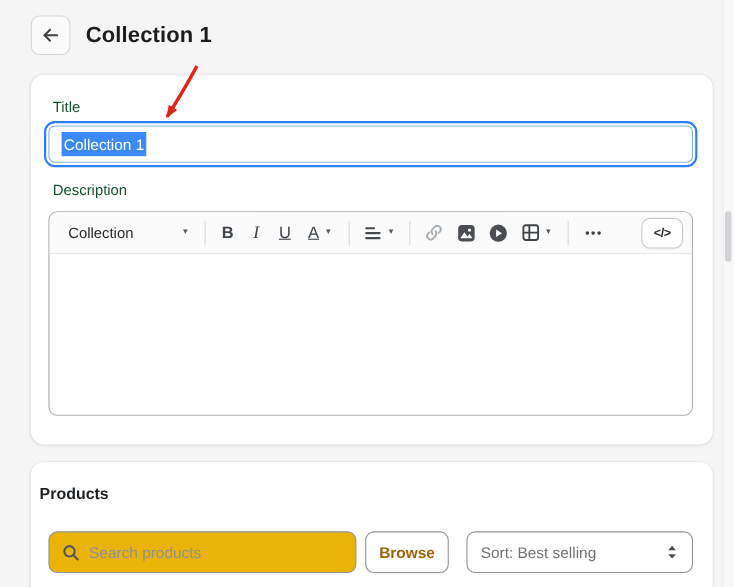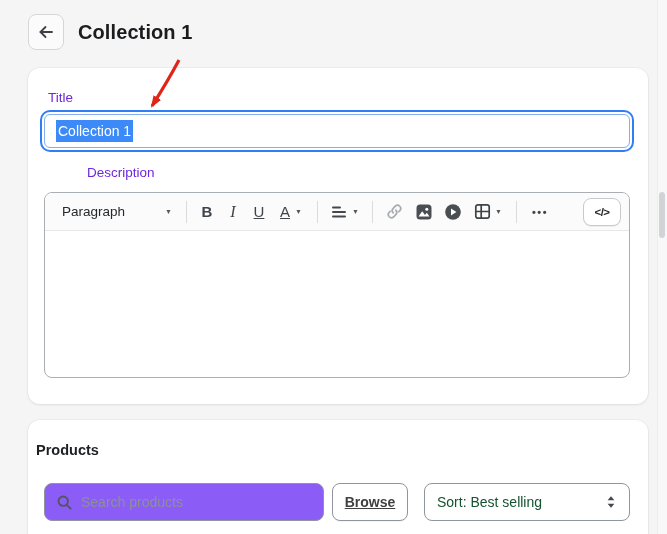--- a/index.html
+++ b/index.html
@@ -25,21 +25,21 @@
   
   .card {
     position:absolute; left:28px; width:620px; background:#fff; border-radius:12px;
     box-shadow:0 0 0 1px rgba(0,0,0,.03), 0 1px 3px rgba(0,0,0,.07);
   }
   .card-1 { top:68px; height:336px; }
   .card-2 { top:420px; height:150px; }
 
   .field-label {
     position:absolute; left:20px;
-    font-size:13.5px; color:#6d28d9;
+    font-size:13.5px; color:#14532d;
   }
 
   
   .title-input-wrap {
     position:absolute; left:12px; top:42px; width:594px; height:42px;
     border:2px solid #2f7ef5; border-radius:10px; background:#fff; padding:2px;
   }
   .title-input {
     width:100%; height:100%;
     border:1px solid #85aef0; border-radius:6px;
@@ -89,41 +89,40 @@
   
   .annotation { position:absolute; left:135px; top:55px; width:60px; height:64px; pointer-events:none; }
 
   
   .products-heading {
     position:absolute; left:8px; top:22px; font-size:14.5px; font-weight:700; color:#1e2124;
   }
   .products-row { position:absolute; left:16px; top:63px; width:586px; height:38px; }
   .search-box {
     position:absolute; left:0; top:0; width:280px; height:38px;
-    border:1px solid #8f959a; border-radius:8px; background:#8b5cf6;
+    border:1px solid #8f959a; border-radius:8px; background:#eab308;
     display:flex; align-items:center; padding-left:11px; gap:8px;
   }
   .search-box input {
     border:none; outline:none; flex:1; font-size:14px; color:#202326;
     font-family:"Liberation Sans", sans-serif; background:transparent;
   }
   .search-box input::placeholder { color:#8c9196; }
   .browse-btn {
     position:absolute; left:288px; top:0; width:76px; height:38px;
     border:1px solid #8f959a; border-radius:8px; background:#fff;
     display:flex; align-items:center; justify-content:center;
-    font-size:14px; font-weight:600; color:#404040; cursor:pointer;
+    font-size:14px; font-weight:600; color:#a16207; cursor:pointer;
     box-shadow:0 1px 0 rgba(0,0,0,.04);
-    text-decoration:underline;
   }
   .sort-select {
     position:absolute; left:380px; top:0; width:206px; height:38px;
     border:1px solid #8f959a; border-radius:8px; background:#fff;
     display:flex; align-items:center; justify-content:space-between;
-    padding:0 12px; font-size:14px; color:#14532d; cursor:pointer;
+    padding:0 12px; font-size:14px; color:#737373; cursor:pointer;
   }
 
   
   .scroll-track { position:absolute; right:0; top:0; width:10px; height:534px; background:#f8f8f9; border-left:1px solid #ededee; }
   .scroll-thumb { position:absolute; right:2px; top:192px; width:6px; height:46px; border-radius:3px; background:#d2d3d6; }
 
   svg { display:block; }
 </style>
 </head>
 <body>
@@ -143,27 +142,27 @@
   <div class="card card-1">
 
     <div class="field-label" style="top:22px;">Title</div>
 
     <div class="title-input-wrap">
       <div class="title-input">
         <span class="selected-text">Collection 1</span>
       </div>
     </div>
 
-    <div class="field-label" style="top:97px;margin-left:39px;">Description</div>
+    <div class="field-label" style="top:97px;">Description</div>
 
     <div class="editor">
       <div class="editor-toolbar">
 
         <div class="tb-btn paragraph-dd">
-          <span class="dd-label">Paragraph</span>
+          <span class="dd-label">Collection</span>
           <span class="caret">▼</span>
         </div>
 
         <div class="tb-sep"></div>
 
         <div class="tb-btn fmt fmt-b">B</div>
         <div class="tb-btn fmt fmt-i">I</div>
         <div class="tb-btn fmt fmt-u">U</div>
 
         <div class="tb-btn color-btn">

